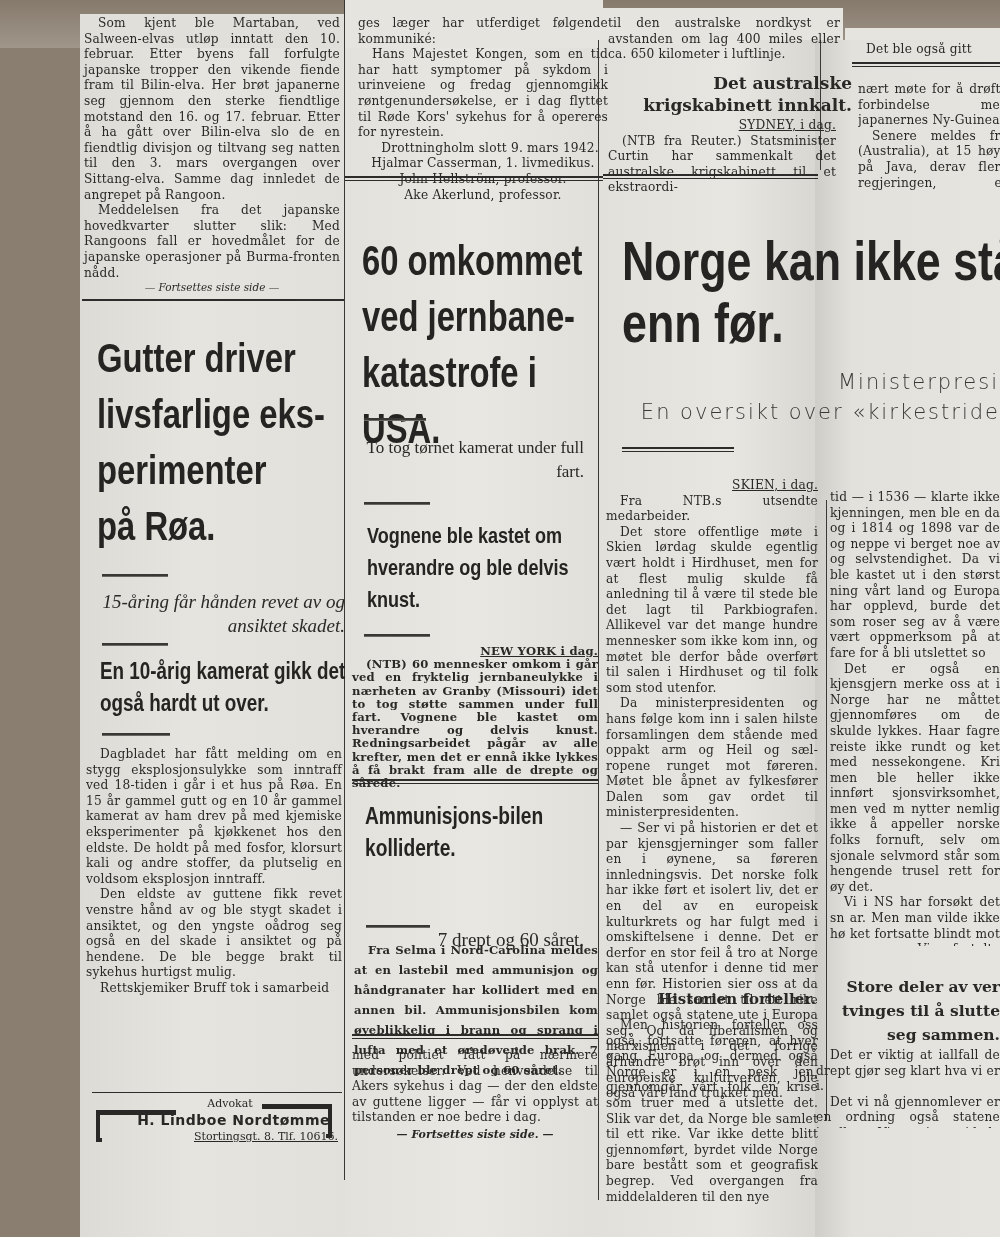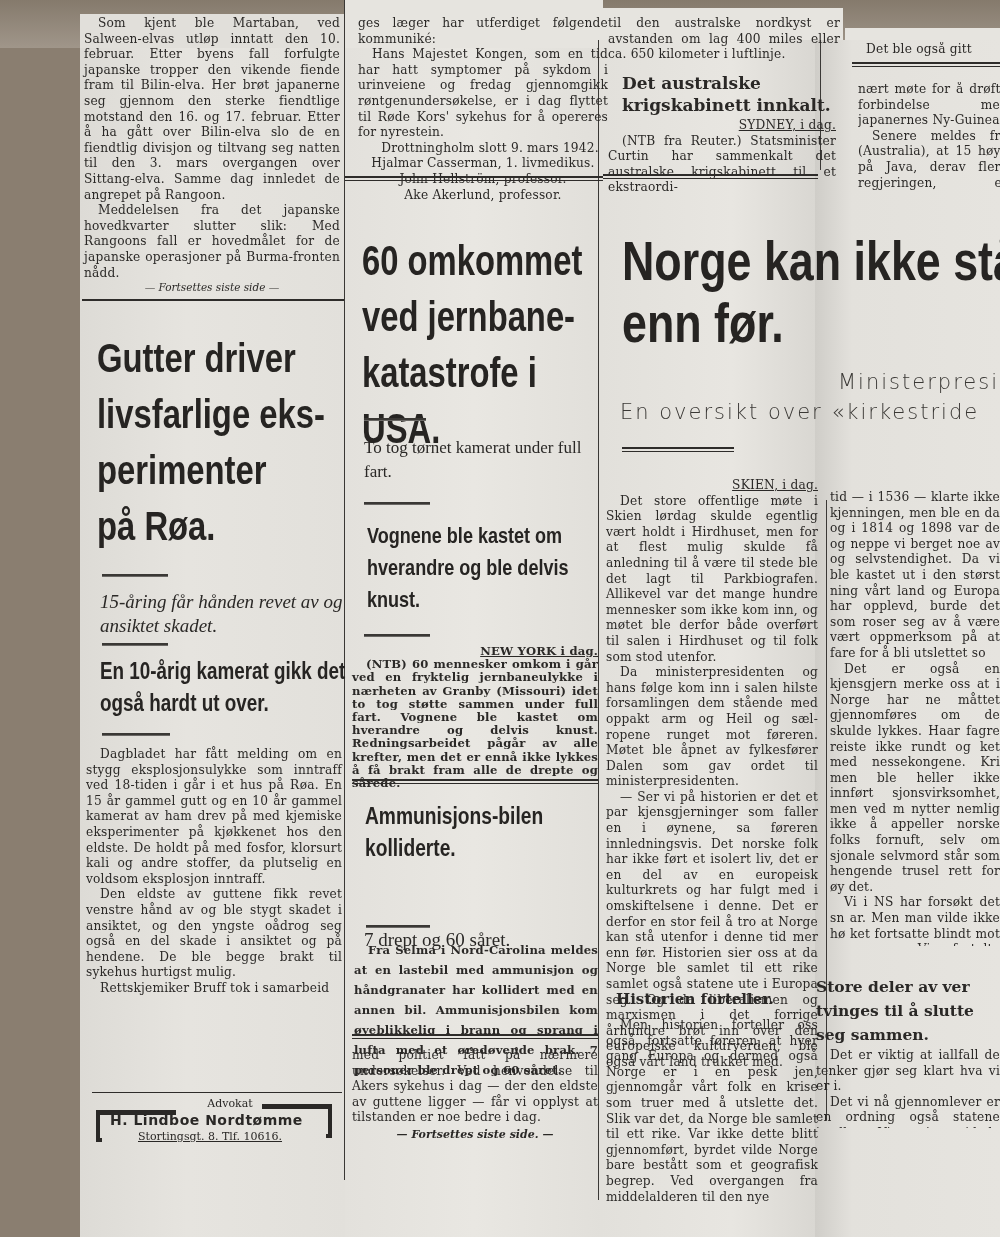--- a/index.html
+++ b/index.html
@@ -15,21 +15,21 @@
   .top-paper-mid { position:absolute; left:345px; top:0; width:258px; height:60px; background:#e6e4df; }
   .top-paper-right { position:absolute; left:603px; top:8px; width:240px; height:60px; background:#e6e4df; }
   .top-paper-far { position:absolute; left:845px; top:28px; width:155px; height:40px; background:#e6e4df; }
 
   .vrule { position:absolute; width:1px; background:#3a3835; }
   .hrule { position:absolute; height:2px; background:#2e2c2a; }
   .hrule.thin { height:1px; }
   .dbl { position:absolute; height:5px; border-top:2px solid #2e2c2a; border-bottom:1px solid #2e2c2a; }
   .dash { position:absolute; height:3px; border-top:2px solid #3a3835; border-bottom:1px solid #6a6865; }
 
-  .col { position:absolute; }
+  .col { position:absolute;text-align:right; }
   .body-txt { font-family: "DejaVu Serif", serif; font-size: 12.2px; line-height: 15.6px; color:#2b2927; text-align: justify; letter-spacing: 0.2px; }
   .body-txt p { text-indent: 14px; }
   .body-txt p.noind { text-indent: 0; }
   .bold { font-weight: bold; }
   .c { text-align:center; }
   .r { text-align:right;text-decoration:underline; }
   .i { font-style: italic; }
 
   .cond-head { font-family: "Liberation Sans", sans-serif; font-weight: bold; color:#262422; transform-origin: left top; }
   .h-gutter { position:absolute; left:97px; top:330px; font-size:40px; line-height:56px; transform: scaleX(0.82); width:290px; }
@@ -162,20 +162,21 @@
 <div class="cond-head h-norge">
   <div>Norge kan ikke stå</div>
   <div>enn før.</div>
 </div>
 <div class="col sub-sans" style="left:838px;top:370px;width:170px;font-size:21px;white-space:nowrap;overflow:hidden;">Ministerpresid</div>
 <div class="col sub-sans" style="left:620px;top:400px;width:380px;font-size:21px;white-space:nowrap;overflow:hidden;">En oversikt over «kirkestride</div>
 <div class="dbl" style="left:622px;top:447px;width:112px;"></div>
 
 <div class="col body-txt" style="left:606px;top:478px;width:212px;">
   <p class="r">SKIEN, i dag.</p>
+  <p>Fra NTB.s utsendte medarbeider.</p>
   <p>Det store offentlige møte i Skien lørdag skulde egentlig vært holdt i Hirdhuset, men for at flest mulig skulde få anledning til å være til stede ble det lagt til Parkbiografen. Allikevel var det mange hundre mennesker som ikke kom inn, og møtet ble derfor både overført til salen i Hirdhuset og til folk som stod utenfor.</p>
   <p>Da ministerpresidenten og hans følge kom inn i salen hilste forsamlingen dem stående med oppakt arm og Heil og sæl-ropene runget mot føreren. Møtet ble åpnet av fylkesfører Dalen som gav ordet til ministerpresidenten.</p>
   <p>— Ser vi på historien er det et par kjensgjerninger som faller en i øynene, sa føreren innledningsvis. Det norske folk har ikke ført et isolert liv, det er en del av en europeisk kulturkrets og har fulgt med i omskiftelsene i denne. Det er derfor en stor feil å tro at Norge kan stå utenfor i denne tid mer enn før. Historien sier oss at da Norge ble samlet til ett rike samlet også statene ute i Europa seg. Og da liberalismen og marxismen i det forrige århundre brøt inn over den europeiske kulturverden, ble også vårt land trukket med.</p>
 </div>
 <div class="col blackletter" style="left:616px;top:990px;width:200px;font-size:15px;">Historien forteller.</div>
 <div class="col body-txt" style="left:606px;top:1018px;width:212px;">
   <p>Men historien forteller oss også, fortsatte føreren, at hver gang Europa og dermed også Norge er i en pesk jen, gjennomgår vårt folk en krise som truer med å utslette det. Slik var det, da Norge ble samlet til ett rike. Var ikke dette blitt gjennomført, byrdet vilde Norge bare bestått som et geografisk begrep. Ved overgangen fra middelalderen til den nye</p>
 </div>
 
 <div class="col body-txt" style="left:866px;top:42px;width:134px;white-space:nowrap;overflow:hidden;">Det ble også gitt</div>
@@ -186,15 +187,15 @@
 </div>
 
 <div class="col body-txt" style="left:830px;top:490px;width:170px;overflow:hidden;height:456px;">
   <p class="noind">tid — i 1536 — klarte ikke kjenningen, men ble en da og i 1814 og 1898 var de og neppe vi berget noe av og selvstendighet. Da vi ble kastet ut i den størst ning vårt land og Europa har opplevd, burde det som roser seg av å være vært oppmerksom på at fare for å bli utslettet so</p>
   <p>Det er også en kjensgjern merke oss at i Norge har ne måttet gjennomføres om de skulde lykkes. Haar fagre reiste ikke rundt og ket med nessekongene. Kri men ble heller ikke innført sjonsvirksomhet, men ved m nytter nemlig ikke å appeller norske folks fornuft, selv om sjonale selvmord står som hengende trusel rett for øy det.</p>
   <p>Vi i NS har forsøkt det sn ar. Men man vilde ikke hø ket fortsatte blindt mot un gen. Vi fortalte nøyaktig h måtte gjøres for at det nors kunde bestemme fritt og ua gjennom denne verdenskrise ingen kan nekte at dette vild mulig, hvis folket hadde o annerledes. Derfor må vi i NS makten —</p>
 
 </div>
 <div class="col blackletter" style="left:816px;top:975px;width:184px;font-size:15.5px;line-height:24px;overflow:hidden;height:74px;">Store deler av ver tvinges til å slutte seg sammen.</div>
 <div class="col body-txt" style="left:816px;top:1048px;width:184px;overflow:hidden;height:80px;">
-  <p>Det er viktig at iallfall de tenker gjør seg klart hva vi er i.</p>
+  <p>Det er viktig at iallfall de drept gjør seg klart hva vi er i.</p>
   <p>Det vi nå gjennomlever er en ordning også statene imellom. Vi ver i en tid da store deler av ve tvinges til å slutte seg sammen</p>
 </div>
 
 </body></html>

